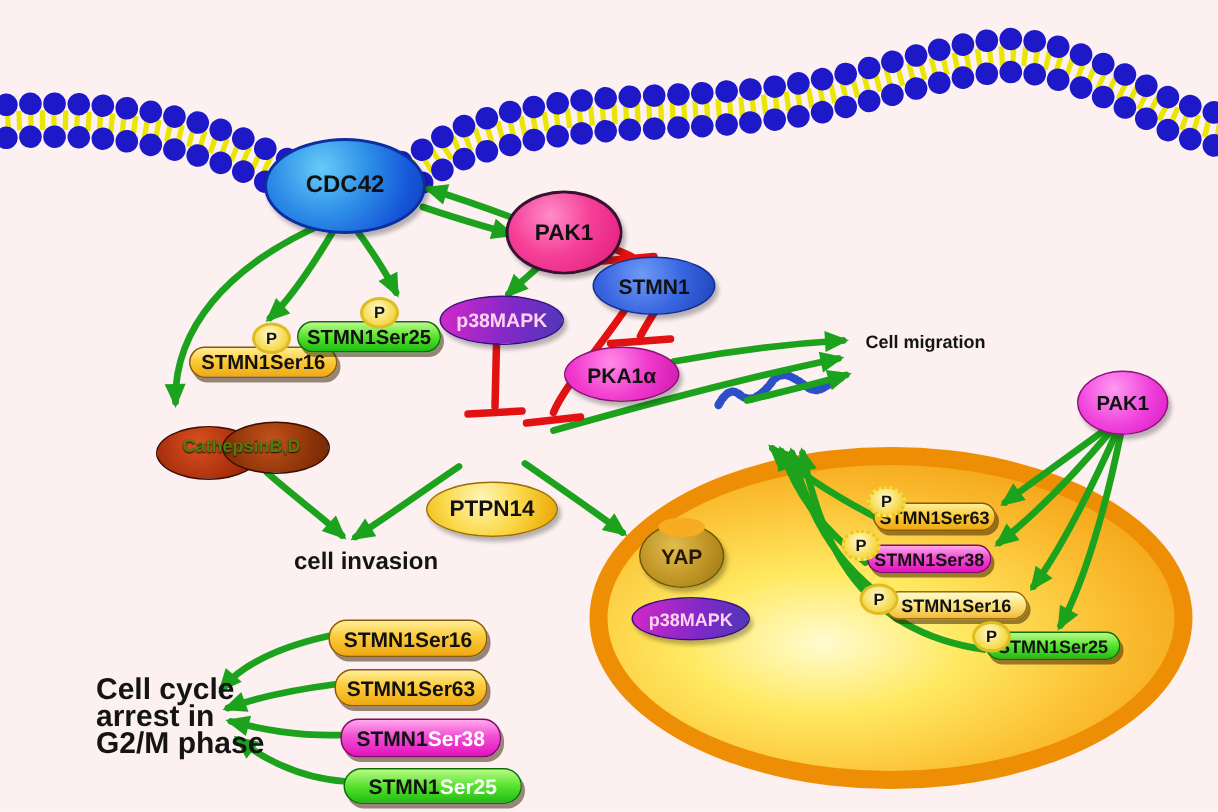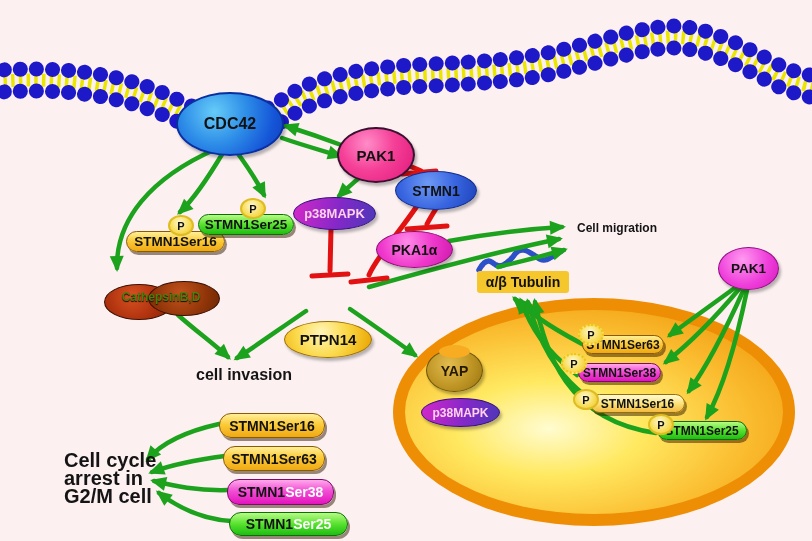--- a/index.html
+++ b/index.html
@@ -165,21 +165,20 @@
   <div class="node" id="pak1-right">PAK1</div>
   <div class="node" id="yap">YAP</div>
   <div class="node p38" id="p38-nuc">p38MAPK</div>
 
   <div id="cathepsin">
     <div class="lobe1"></div>
     <div class="lobe2"></div>
     <div class="lbl">CathepsinB,D</div>
   </div>
 
-  <div id="tubulin-label">α/β Tubulin</div>
 
   <div class="pill gold" id="ser16-mem">
       <span>STMN1</span>
       <span>Ser16</span>
     </div>
   <div class="pill green" id="ser25-mem">
       <span>STMN1</span>
       <span>Ser25</span>
     </div>
   <div class="pbadge" id="pb-ser16-mem">P</div>
@@ -221,16 +220,16 @@
   <div class="pill green" id="bpill-25">
       <span>STMN1</span>
       <span class="suf-white">Ser25</span>
     </div>
 
   <div class="outcome" id="cell-migration">Cell migration</div>
   <div class="outcome" id="cell-invasion">cell invasion</div>
   <div class="outcome" id="cell-cycle">
     <div>Cell cycle</div>
     <div>arrest in</div>
-    <div>G2/M cell</div>
+    <div>G2/M phase</div>
   </div>
 
 </div>
 
 </body></html>

